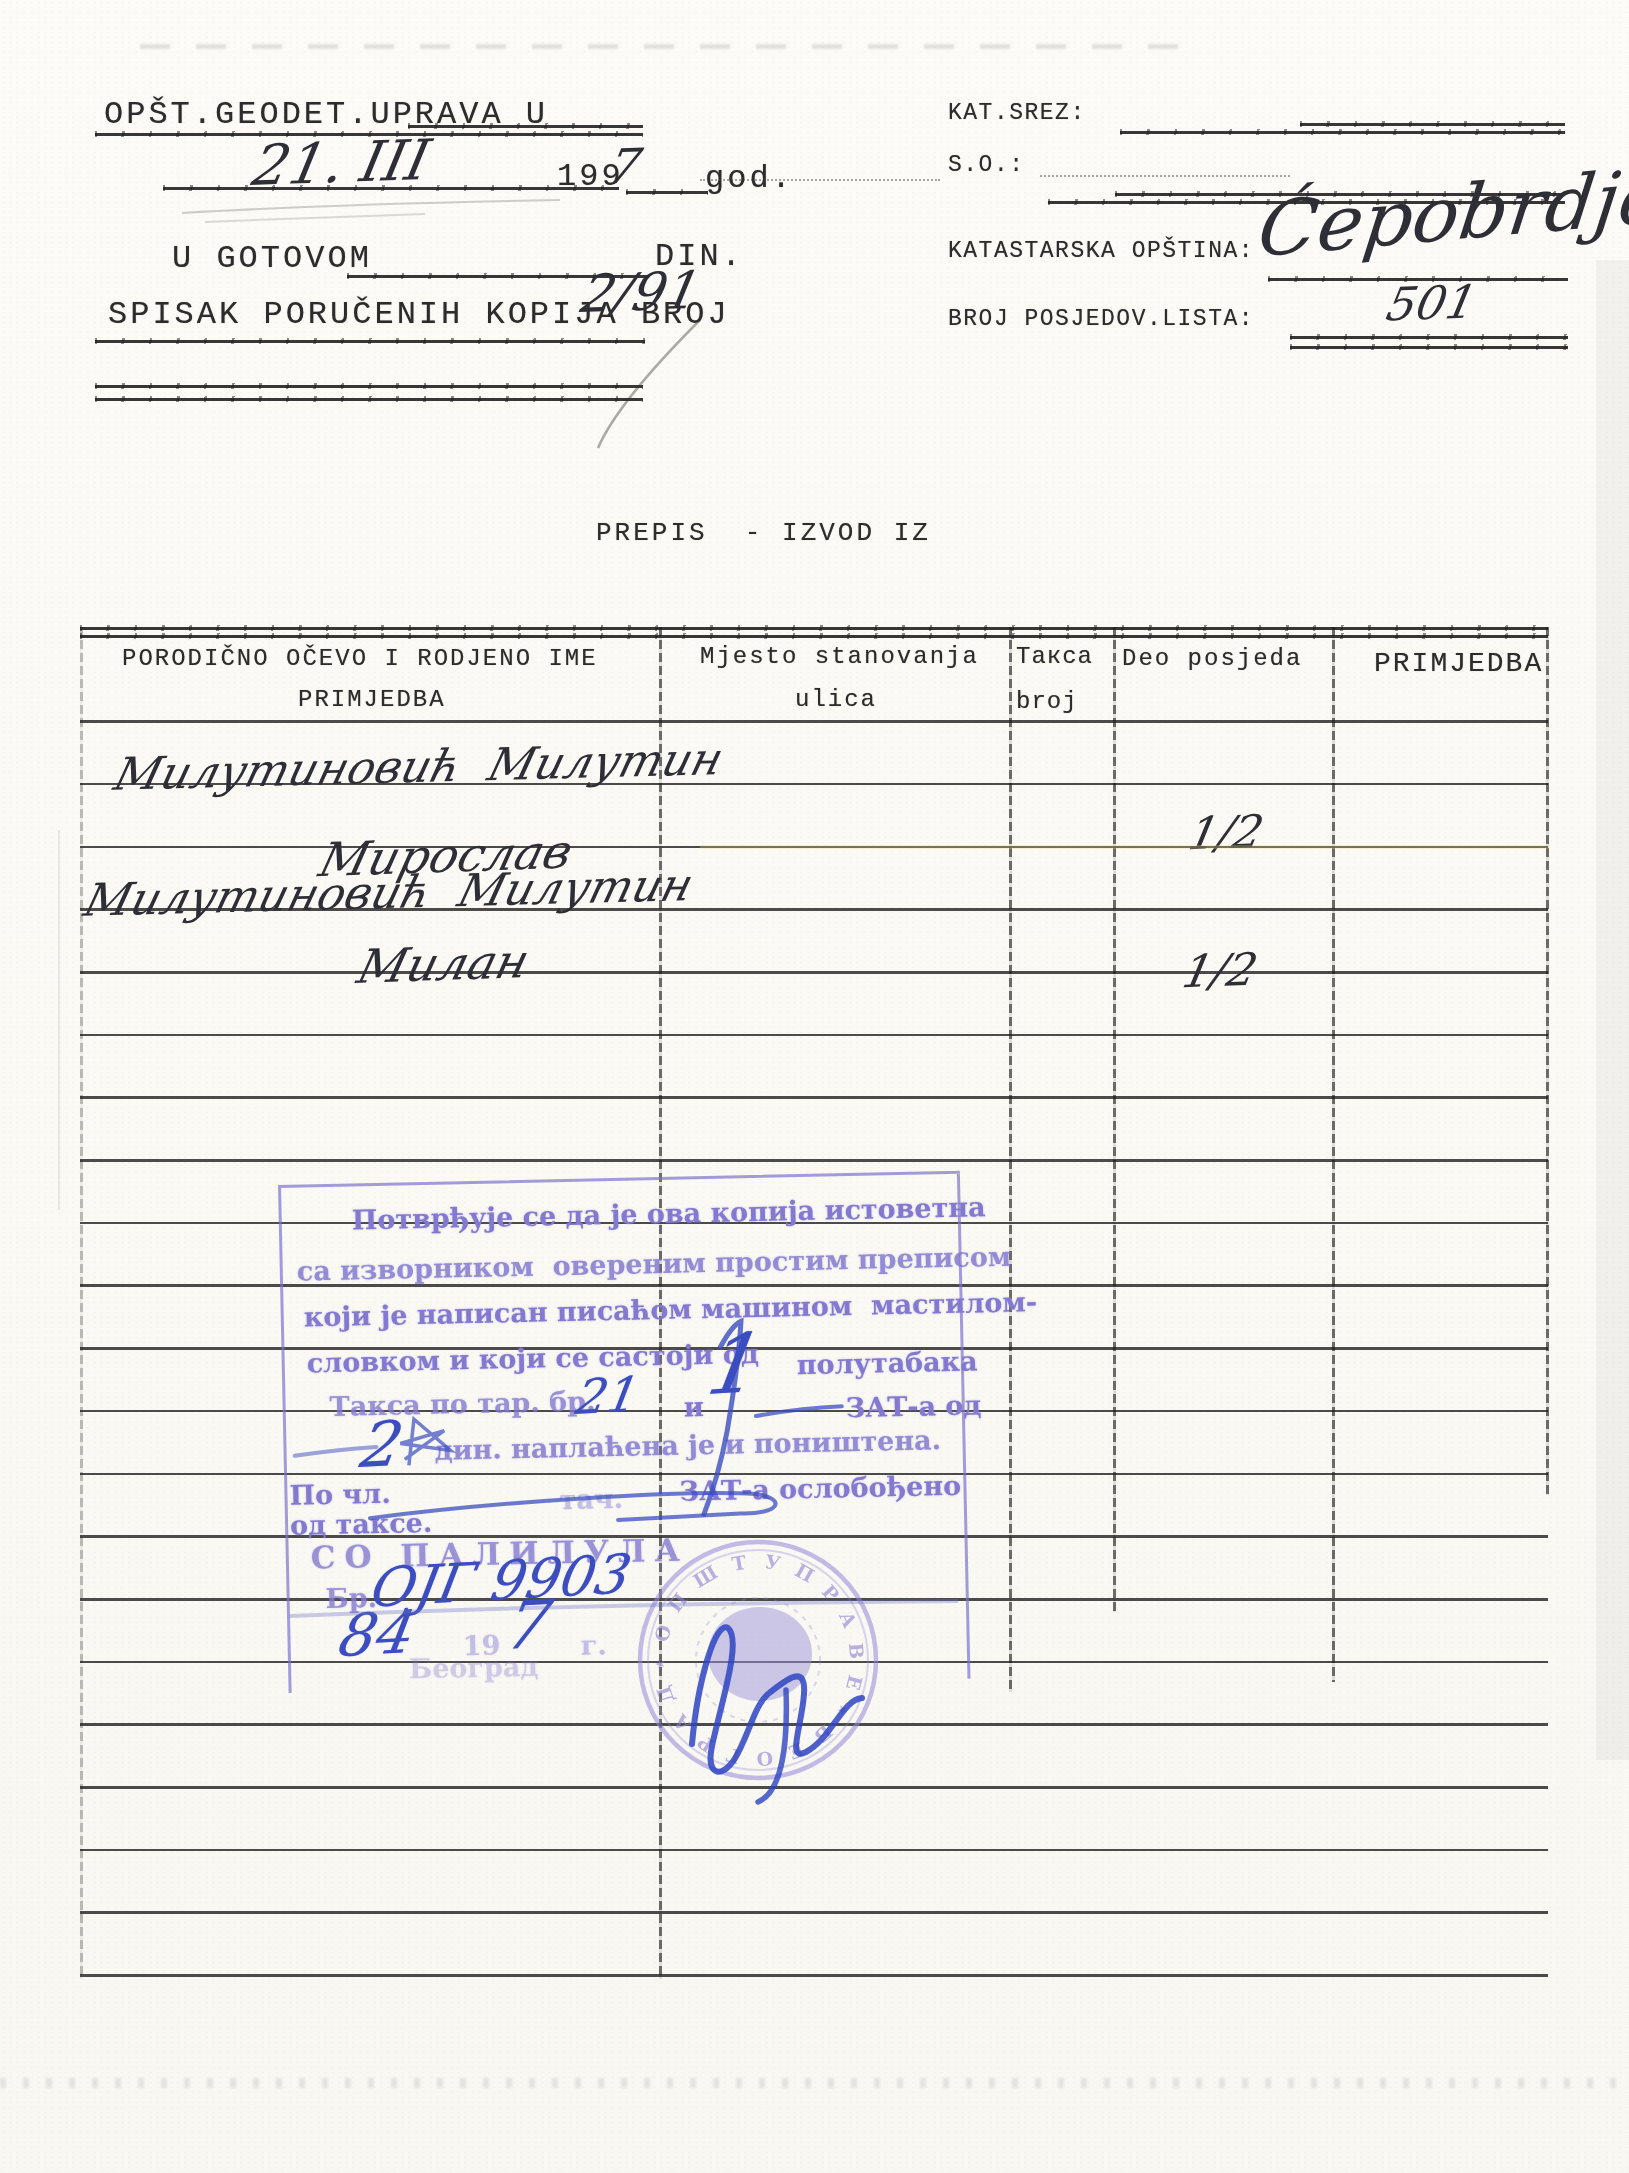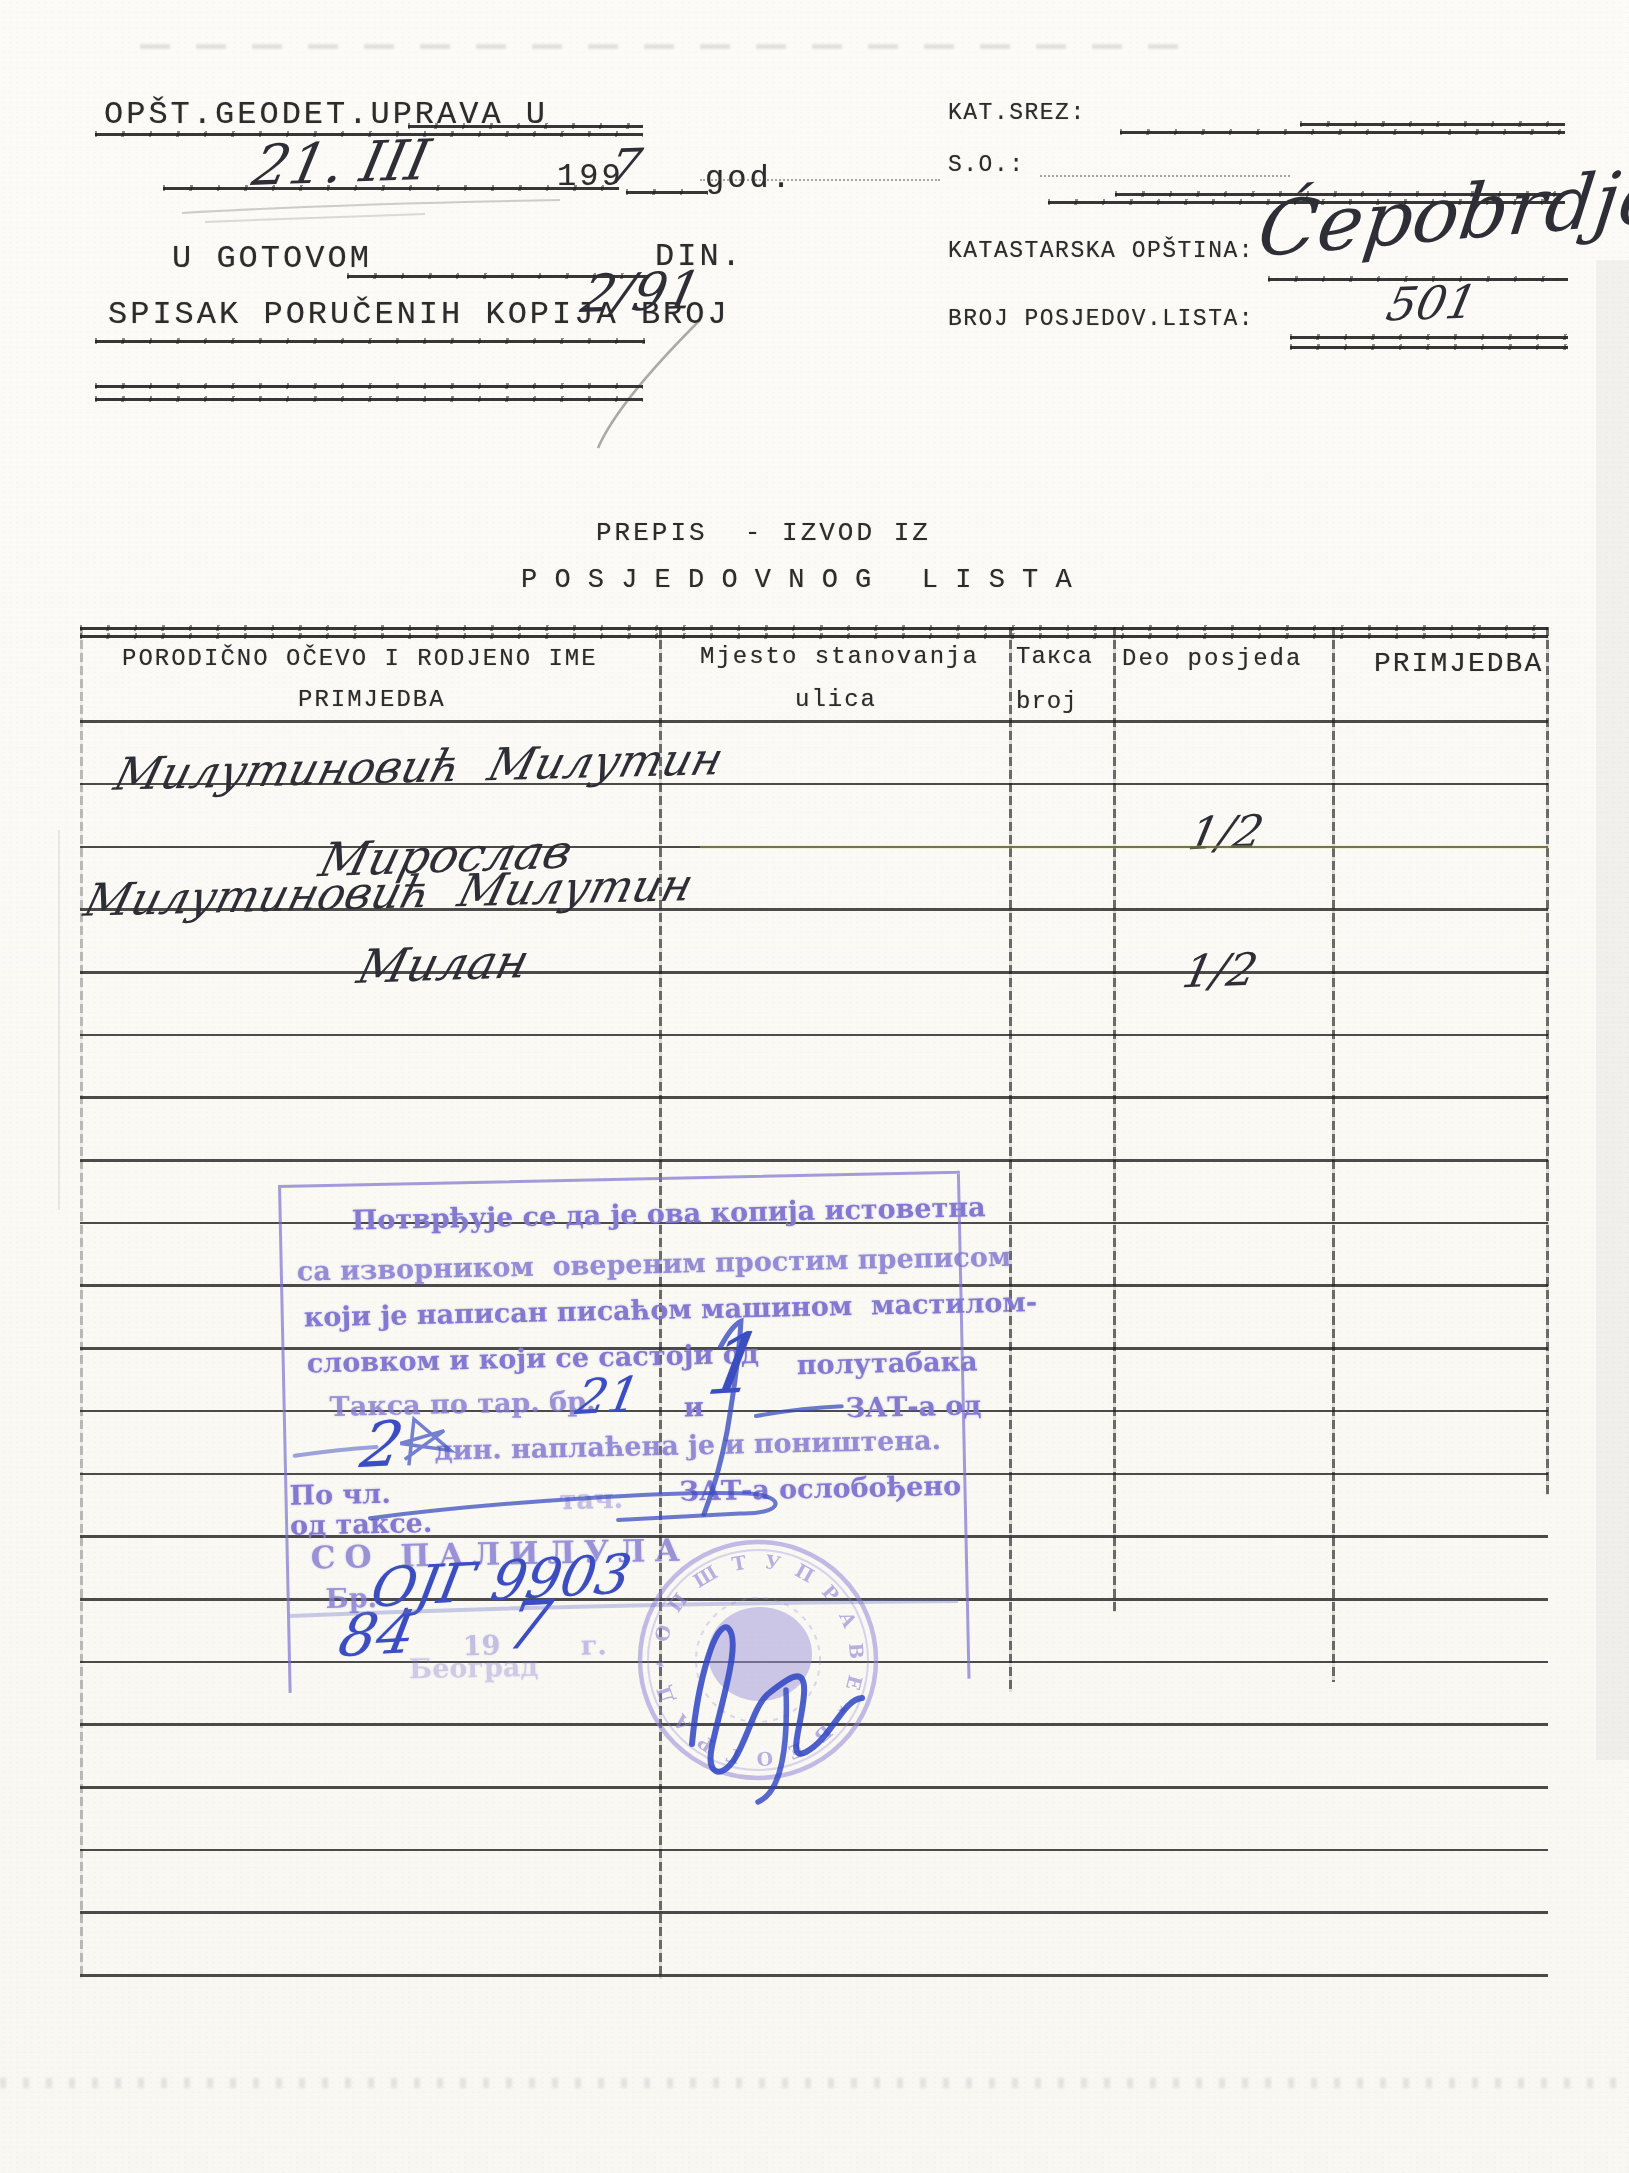--- a/index.html
+++ b/index.html
@@ -76,21 +76,20 @@
   <div class="type trt" style="left:948px;top:238px;">KATASTARSKA OPŠTINA:</div>
   <div class="rule" style="left:1268px;top:276px;width:300px;"></div>
   <div class="hand" style="left:1262px;top:168px;font-size:76px;transform:skewX(-12deg) rotate(-5deg);">Ćepobrdje</div>
 
   <div class="type trt" style="left:948px;top:306px;">BROJ POSJEDOV.LISTA:</div>
   <div class="rule" style="left:1290px;top:334px;width:278px;"></div>
   <div class="rule" style="left:1290px;top:344px;width:278px;"></div>
   <div class="hand" style="left:1388px;top:276px;font-size:46px;">501</div>
 
   <div class="type" style="left:596px;top:518px;font-size:26px;letter-spacing:3px;">PREPIS  - IZVOD IZ</div>
-  <div class="type" style="left:521px;top:565px;font-size:27px;letter-spacing:0.5px;">P O S J E D O V N O G   L I S T A</div>
 
   <div>
     <div class="rule" style="left:80px;top:625px;width:1468px;"></div>
     <div class="rule" style="left:80px;top:633px;width:1468px;"></div>
 
     <div class="rows" style="left:80px;top:660px;width:1468px;height:1320px;"></div>
 
     <div class="vline" style="left:80px;top:627px;height:1352px;opacity:.45;"></div>
     <div class="vline" style="left:659px;top:627px;height:1352px;"></div>
     <div class="vline" style="left:1009px;top:627px;height:1065px;"></div>

